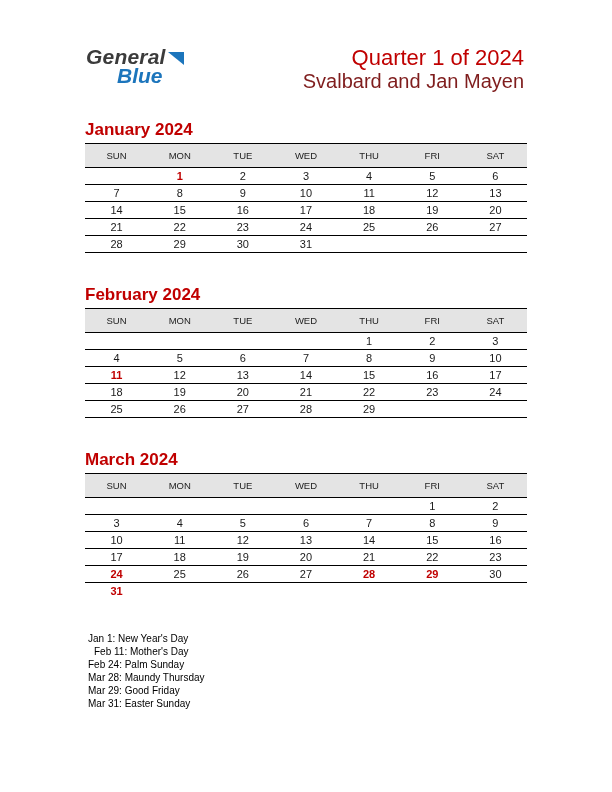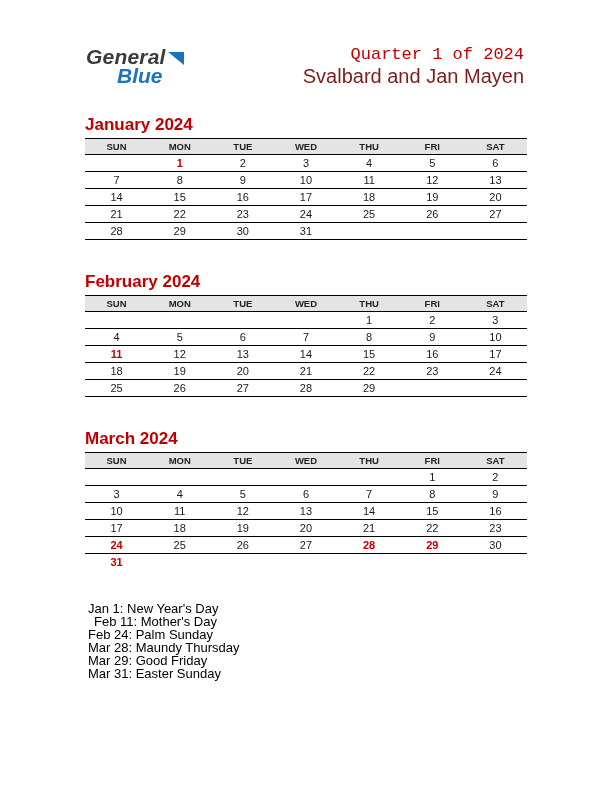--- a/index.html
+++ b/index.html
@@ -13,43 +13,43 @@
   .page { position: relative; width: 612px; height: 792px; overflow: hidden; background: #fff; }
 
   
   .header { display: flex; justify-content: space-between; align-items: flex-start; padding: 46px 88px 0 86px; }
   .logo { line-height: 1; font-style: italic; }
   .logo-line1 { font-size: 21px; font-weight: bold; color: var(--logo-dark, #3b3b3b); letter-spacing: 0.2px; display: flex; align-items: flex-start; }
   .logo-flag { margin-left: 2px; margin-top: 1px; display: inline-block; }
   .logo-flag polygon { fill: var(--logo-blue, #1c75bc); }
   .logo-line2 { font-size: 21px; font-weight: bold; color: var(--logo-blue, #1c75bc); margin-left: 31px; margin-top: -3px; }
   .titles { text-align: right; }
-  .title { font-size: 17px; color: var(--red, #c00000); line-height: 1.1; font-family: Liberation Mono, monospace; }
+  .title { font-size: 22px; color: var(--red, #c00000); line-height: 1.1; }
   .subtitle { font-size: 20px; color: #7f1d1d; }
 
   
   .months { margin: 27px 85px 0 85px; }
   .month { margin-bottom: 32px; }
   .month-title { font-size: 17px; font-weight: bold; color: var(--red, #c00000); margin-bottom: 3px; }
   table.cal { width: 100%; border-collapse: collapse; table-layout: fixed; }
   .cal th {
     background: var(--header-bg, #e4e4e4);
     border-top: 1px solid #000; border-bottom: 1px solid #000;
-    font-size: 9.5px; font-weight: bold; height: 16px; text-align: center; color: #222; padding: 0;
+    font-size: 9.5px; font-weight: normal; height: 24px; text-align: center; color: #222; padding: 0;
   }
   .cal td {
     border-bottom: 1px solid #000;
     font-size: 11px; height: 17px; text-align: center; color: #1a1a1a; padding: 0;
   }
   .cal tr.no-border td { border-bottom: none; }
   .cal td.red { color: var(--red, #c00000); font-weight: bold; }
 
   
   .holidays { margin: 16px 85px 0 88px; }
-  .holiday-line { font-size: 13px; line-height: 13px; color: #000; }
+  .holiday-line { font-size: 10px; line-height: 13px; color: #000; }
   .holiday-line.indent { padding-left: 6px; }
 </style>
 </head>
 <body>
 
 <div class="page">
 
   <div class="header">
     <div class="logo">
       <div class="logo-line1">

